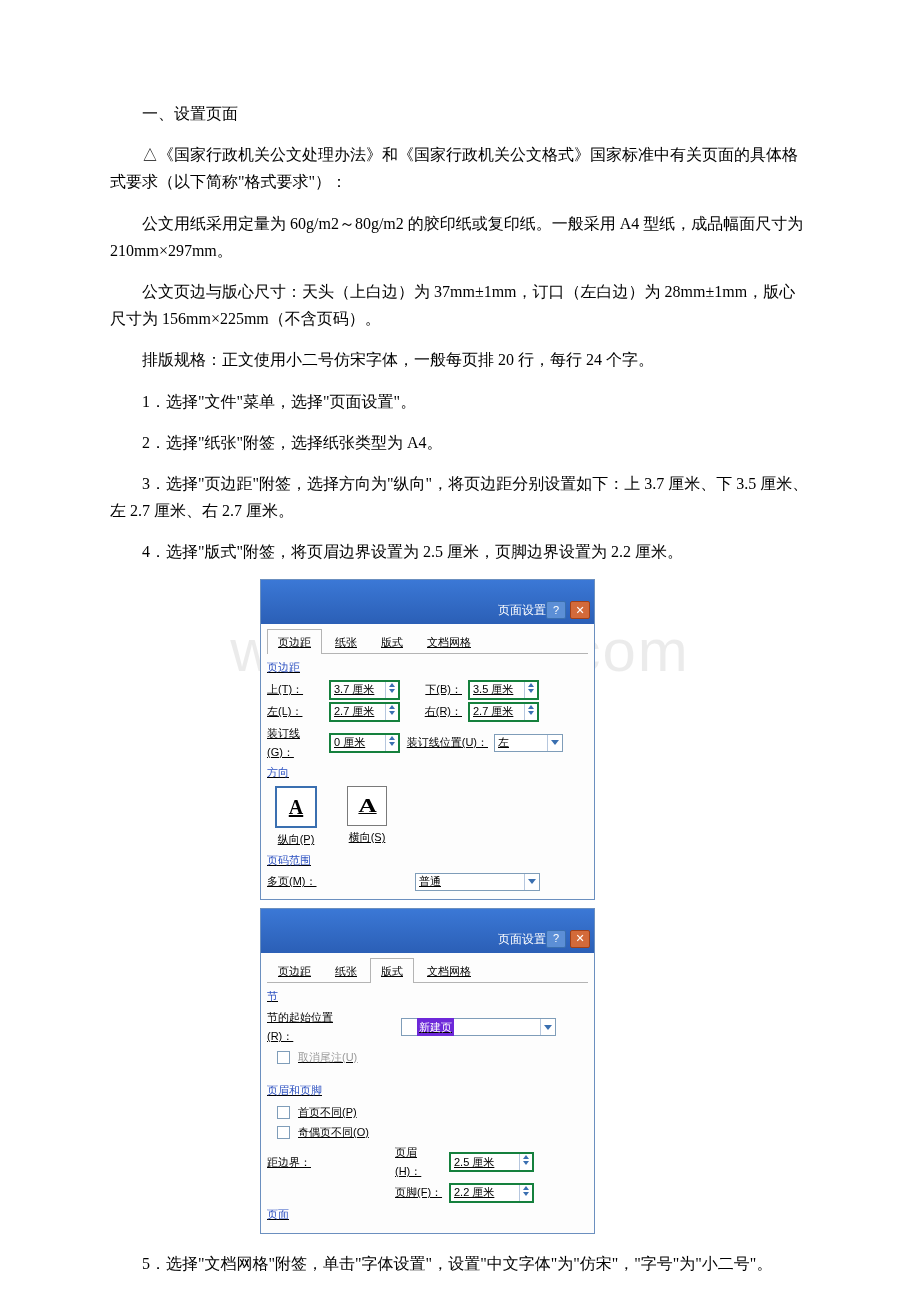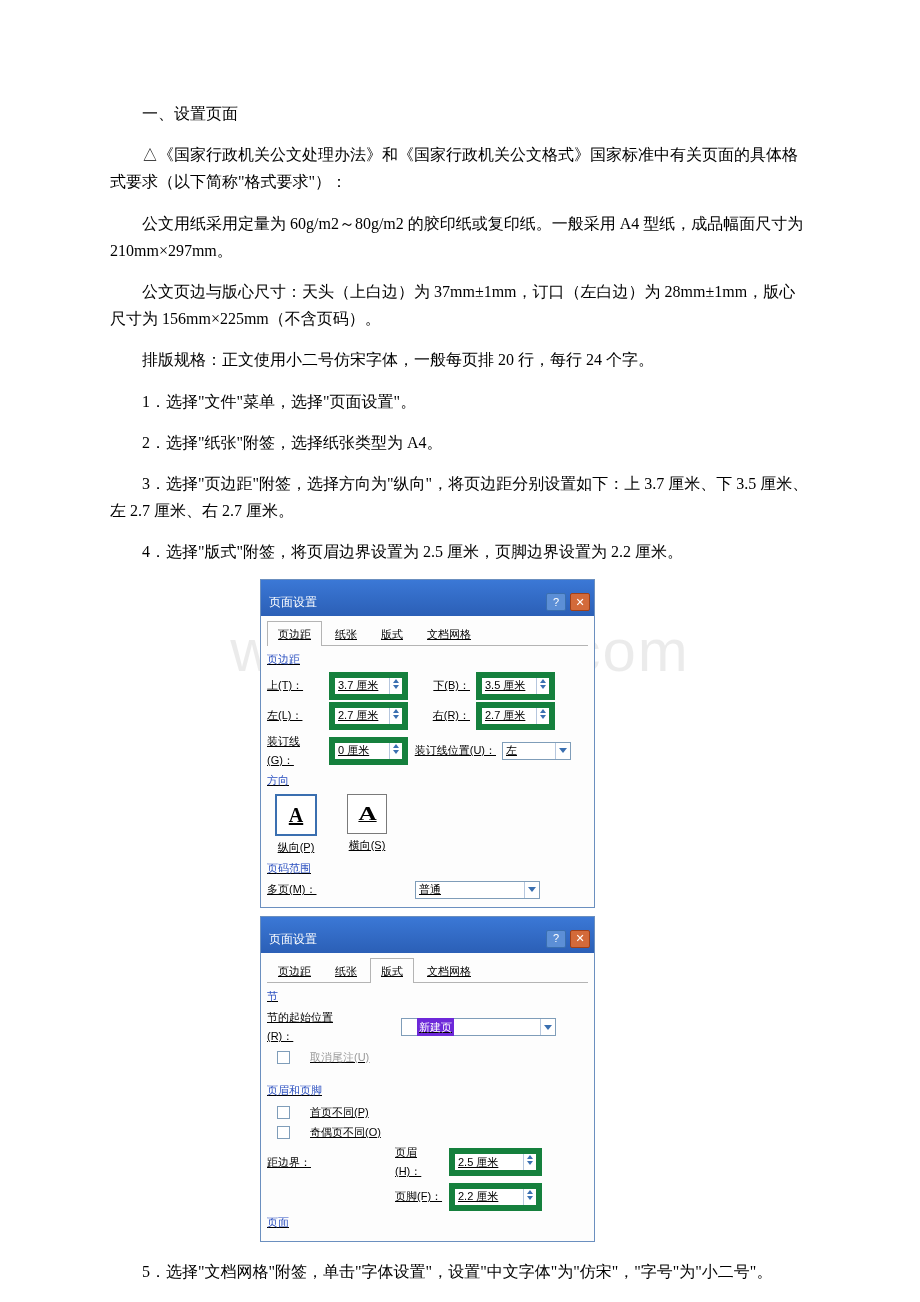--- a/index.html
+++ b/index.html
@@ -47,22 +47,22 @@
     color: #000;
     position: relative;
     z-index: 2;
   }
   .titlebar {
     background: linear-gradient(#3b78d6, #2b5fb6);
     color: #fff;
     height: 28px;
     display: flex;
     align-items: center;
-    justify-content: space-between;
-    padding: 8px 4px 0 8px;
+    justify-content: flex-end;
+    padding: 16px 4px 0 8px;
     font-size: 12px;
   }
   .titlebar-right { display:flex; gap:4px; }
   .tb-btn {
     width: 18px; height: 16px;
     background: #d36a3a;
     color:#fff;
     display:flex; align-items:center; justify-content:center;
     border:1px solid #a04018;
     font-size: 11px;
@@ -94,21 +94,21 @@
   .tab.active {
     border-color: #b4b4b4;
     background: #fdfdfd;
   }
   .group-title { color:#2a4fc0; margin: 2px 0 3px 0; }
   .row { display:flex; align-items:center; margin: 2px 0; gap:6px;}
   .row label { width: 56px; }
   .row label.wide { width: 82px; }
   .row .field {
     display:flex; align-items:center;
-    border:6px solid #15803d;
+    border:2px solid #15803d;
     background:#fff;
     height:16px;
     padding: 0 0 0 3px;
     width: 64px;
     justify-content:space-between;
     font-size: 11px;
   }
   .spin {
     width: 12px;
     border-left:1px solid #b6c7de;
@@ -139,21 +139,21 @@
   .dropdown.hl .val { background:#6d28d9; color:#fff; padding:0 2px;margin-left:12px;}
   .orient { display:flex; gap:30px; margin:4px 0 2px 8px; }
   .orient-item { text-align:center; font-size:11px; }
   .orient-box {
     width:38px;height:38px;border:1px solid #7a7a7a;background:#fff;
     display:flex;align-items:center;justify-content:center;margin-bottom:2px;
   }
   .orient-box.sel { border:2px solid #3a6fb0; }
   .orient-a { font-family: "Times New Roman", serif; font-size:20px; font-weight:bold; }
   .orient-wide { font-family: "Times New Roman", serif; font-size:18px; font-weight:bold; transform: scaleX(1.4); }
-  .chk { display:flex; align-items:center; gap:20px; margin: 1px 0 1px 10px; }
+  .chk { display:flex; align-items:center; gap:8px; margin: 1px 0 1px 10px; }
   .chkbox { width:11px;height:11px;border:1px solid #7f9db9;background:#fff; }
   .chk.disabled { color:#9a9a9a; }
 </style>
 </head>
 <body>
 
 <div class="page">
 
   <div class="wm">www.bdocx.com</div>
 

